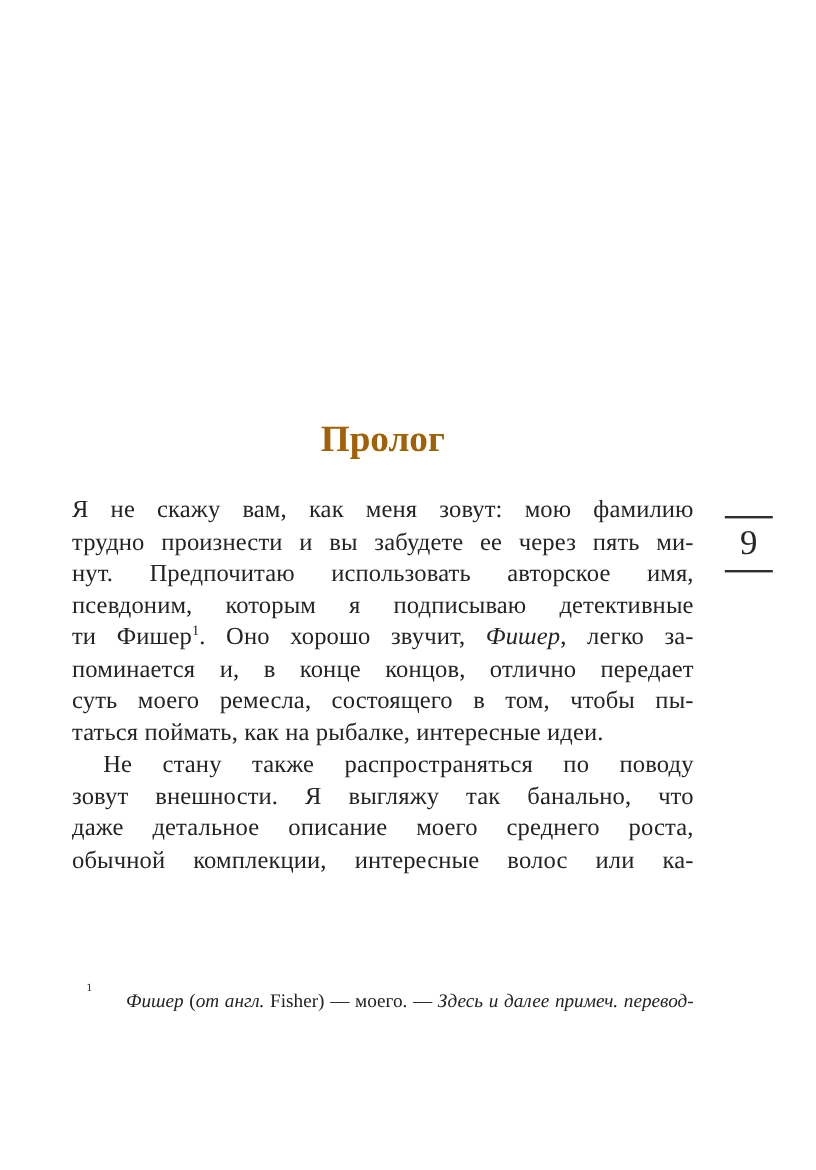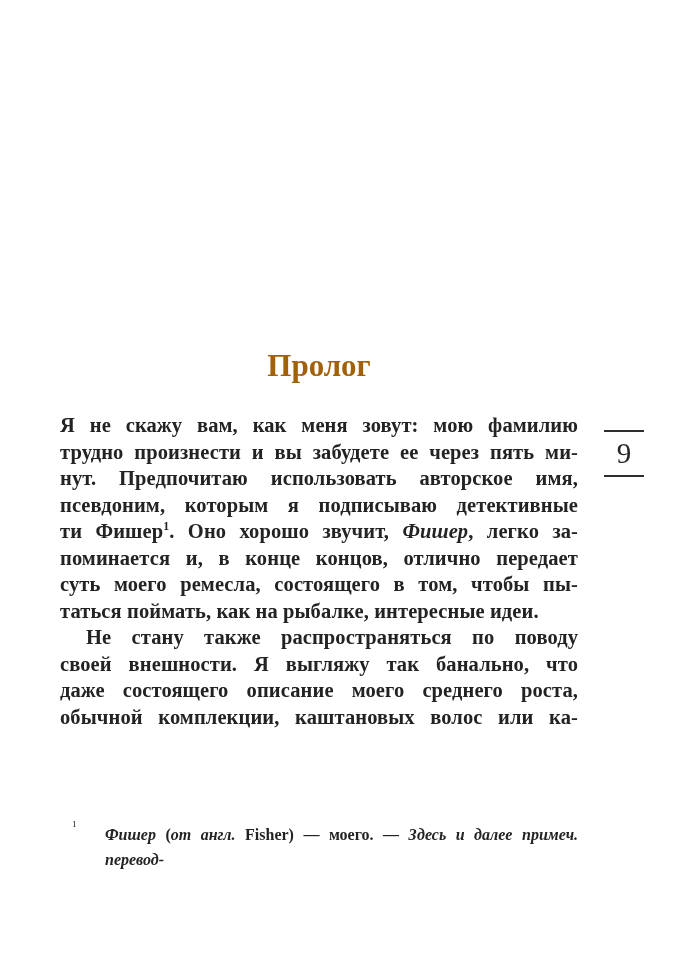--- a/index.html
+++ b/index.html
@@ -33,21 +33,20 @@
     width: 518px;
     font-size: 20.5px;
     line-height: 26.5px;
     letter-spacing: 0.1px;
   }
   .ln {
     text-align: justify;
     text-align-last: justify;
     text-justify: inter-word;
     white-space: nowrap;
-    font-weight: bold;
   }
   .ln.end { text-align-last: left; }
   .ln.ind { padding-left: 26px; }
   .ln em { font-style: italic; }
   .ln sup, .fn sup {
     font-size: 0.58em;
     vertical-align: super;
     line-height: 0;
   }
   .footnote {
@@ -105,23 +104,23 @@
       <div class="ln">нут. Предпочитаю использовать авторское имя,</div>
       <div class="ln">псевдоним, которым я подписываю детективные</div>
       <div class="ln"><span>ти Фишер</span><sup>1</sup><span>. Оно хорошо звучит, </span><em>Фишер</em><span>, легко за-</span></div>
       <div class="ln">поминается и, в конце концов, отлично передает</div>
       <div class="ln">суть моего ремесла, состоящего в том, чтобы пы-</div>
       <div class="ln end">таться поймать, как на рыбалке, интересные идеи.</div>
     </div>
 
     <div>
       <div class="ln ind">Не стану также распространяться по поводу</div>
-      <div class="ln">своей внешности. Я выгляжу так банально, что</div>
-      <div class="ln">даже состоящего описание моего среднего роста,</div>
-      <div class="ln">обычной комплекции, каштановых волос или ка-</div>
+      <div class="ln">зовут внешности. Я выгляжу так банально, что</div>
+      <div class="ln">даже детальное описание моего среднего роста,</div>
+      <div class="ln">обычной комплекции, интересные волос или ка-</div>
     </div>
 
   </div>
 
   <div class="footnote fn">
     <sup class="fn-marker">1</sup>
     <div class="fn-text">
       <div class="ln"><em>Фишер</em><span> (</span><em>от англ.</em><span> Fisher) — моего. — </span><em>Здесь и далее примеч. перевод-</em></div>
     </div>
   </div>

